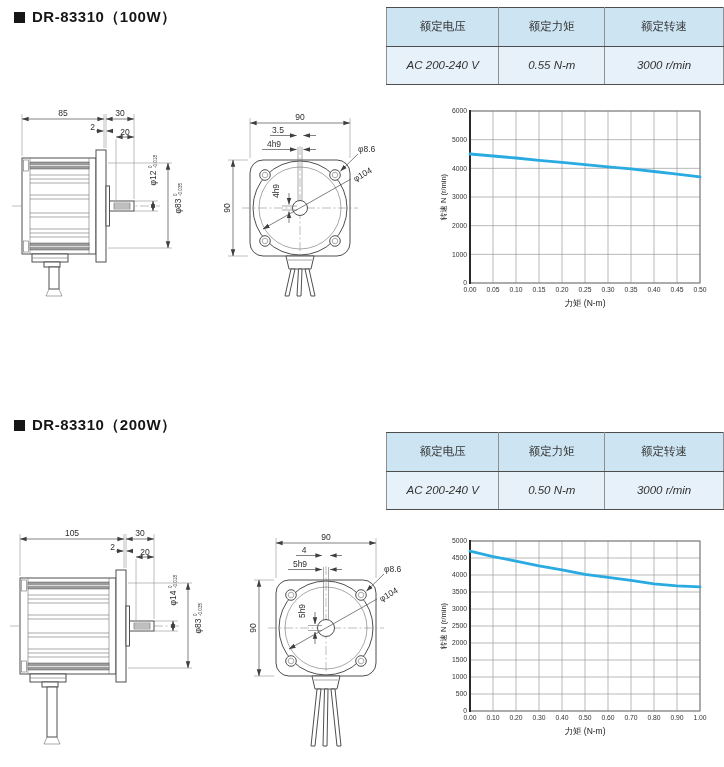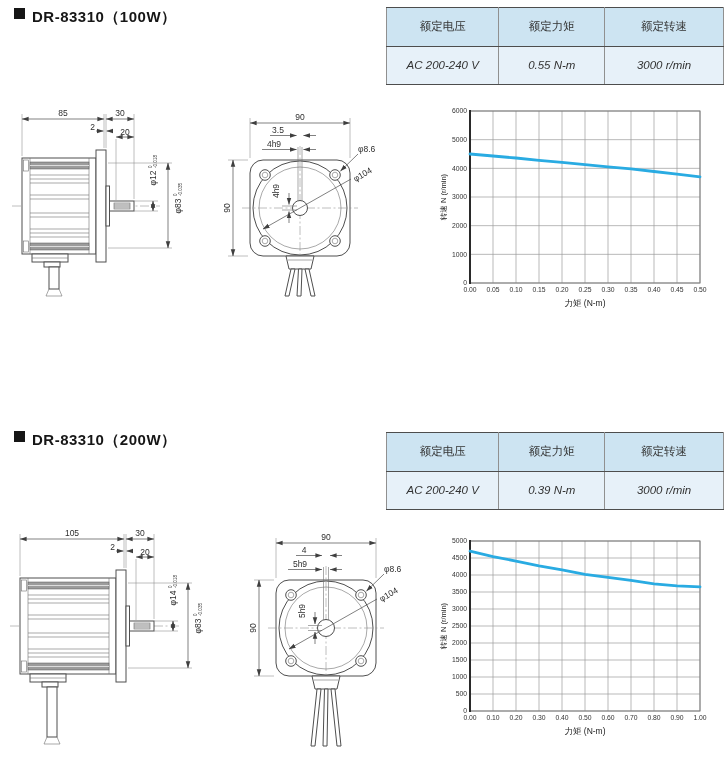--- a/index.html
+++ b/index.html
@@ -1,18 +1,18 @@
 <!DOCTYPE html>
 <html><head>
 <meta charset="utf-8">
 <style>
   html,body{margin:0;padding:0;background:#fff;}
   .page{position:relative;width:724px;height:767px;background:#fff;overflow:hidden;
         font-family:"Liberation Sans",sans-serif;}
-  .sec-title{position:absolute;display:flex;align-items:flex-start;gap:7px;
+  .sec-title{position:absolute;display:flex;align-items:center;gap:7px;
              font-size:15px;font-weight:bold;color:#161616;letter-spacing:.5px;}
   .bullet{width:11px;height:11px;background:#161616;flex:0 0 auto;}
   .spec-table{position:absolute;border-collapse:collapse;font-size:11.5px;color:#333;
               text-align:center;table-layout:fixed;}
   .spec-table th{background:#cde4f2;font-weight:normal;}
   .spec-table td{background:#e7f1f9;font-style:italic;}
   .spec-table th,.spec-table td{border-left:1px solid #909090;border-right:1px solid #909090;
               border-top:1.6px solid #4d4d4d;border-bottom:1.6px solid #4d4d4d;
               height:17.5px;padding:10px;white-space:nowrap;}
   .cw1{width:103px}.cw2{width:107px}.cw3{width:124px}
@@ -232,35 +232,35 @@
         <text x="148" y="191" text-anchor="middle" font-size="6.8" fill="#333">0.25</text>
         <text x="171" y="191" text-anchor="middle" font-size="6.8" fill="#333">0.30</text>
         <text x="194" y="191" text-anchor="middle" font-size="6.8" fill="#333">0.35</text>
         <text x="217" y="191" text-anchor="middle" font-size="6.8" fill="#333">0.40</text>
         <text x="240" y="191" text-anchor="middle" font-size="6.8" fill="#333">0.45</text>
         <text x="263" y="191" text-anchor="middle" font-size="6.8" fill="#333">0.50</text>
         <text x="9" y="96" transform="rotate(-90 9 96)" text-anchor="middle" font-size="7.5" fill="#222">转速 N (r/min)</text>
         <text x="148" y="205" text-anchor="middle" font-size="8.5" fill="#222">力矩 (N-m)</text>
       </svg></div>
 
-  <div class="sec-title" style="left:14px;top:431px;">
+  <div class="sec-title" style="left:14px;top:416px;">
     <span class="bullet"></span>
     <span>DR-83310（200W）</span>
   </div>
 
   <table class="spec-table" style="left:386px;top:432px;">
     <tbody>
         <tr>
       <th class="cw1">额定电压</th>
       <th class="cw2">额定力矩</th>
       <th class="cw3">额定转速</th>
     </tr>
     <tr>
       <td>AC 200-240 V</td>
-      <td>0.39 N-m</td>
+      <td>0.50 N-m</td>
       <td>3000 r/min</td>
     </tr>
   </tbody>
     </table>
 
   <svg class="drw" style="left:8px;top:520px;" width="215" height="235" viewBox="0 0 215 235">
     <line class="cl" x1="2" y1="106" x2="172" y2="106"></line>
     <g>
       <rect class="part" x="12" y="58" width="96" height="96"></rect>
       <line class="thin" x1="20" y1="58" x2="20" y2="154"></line>

